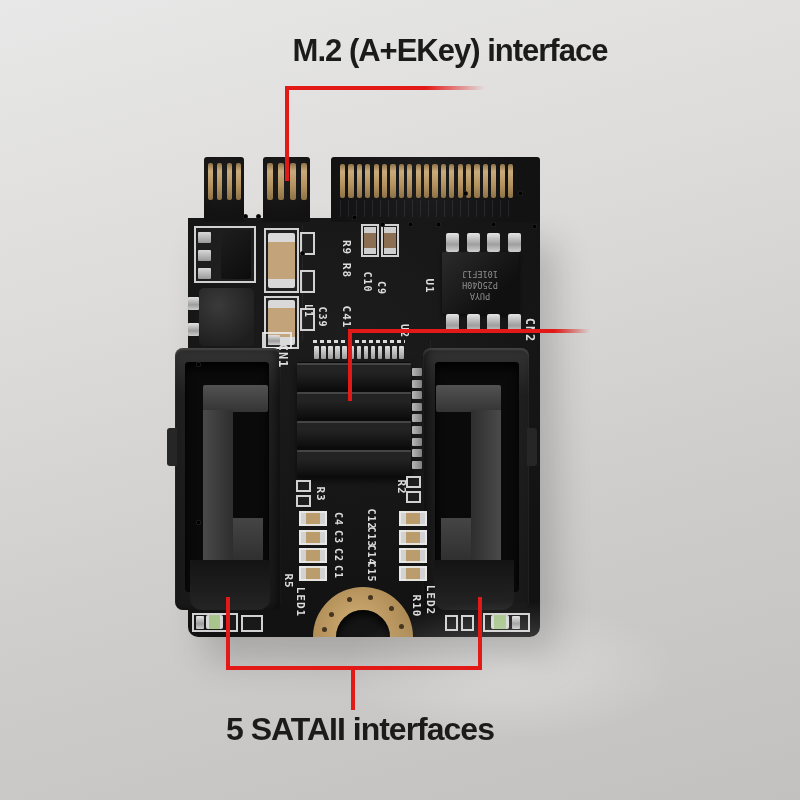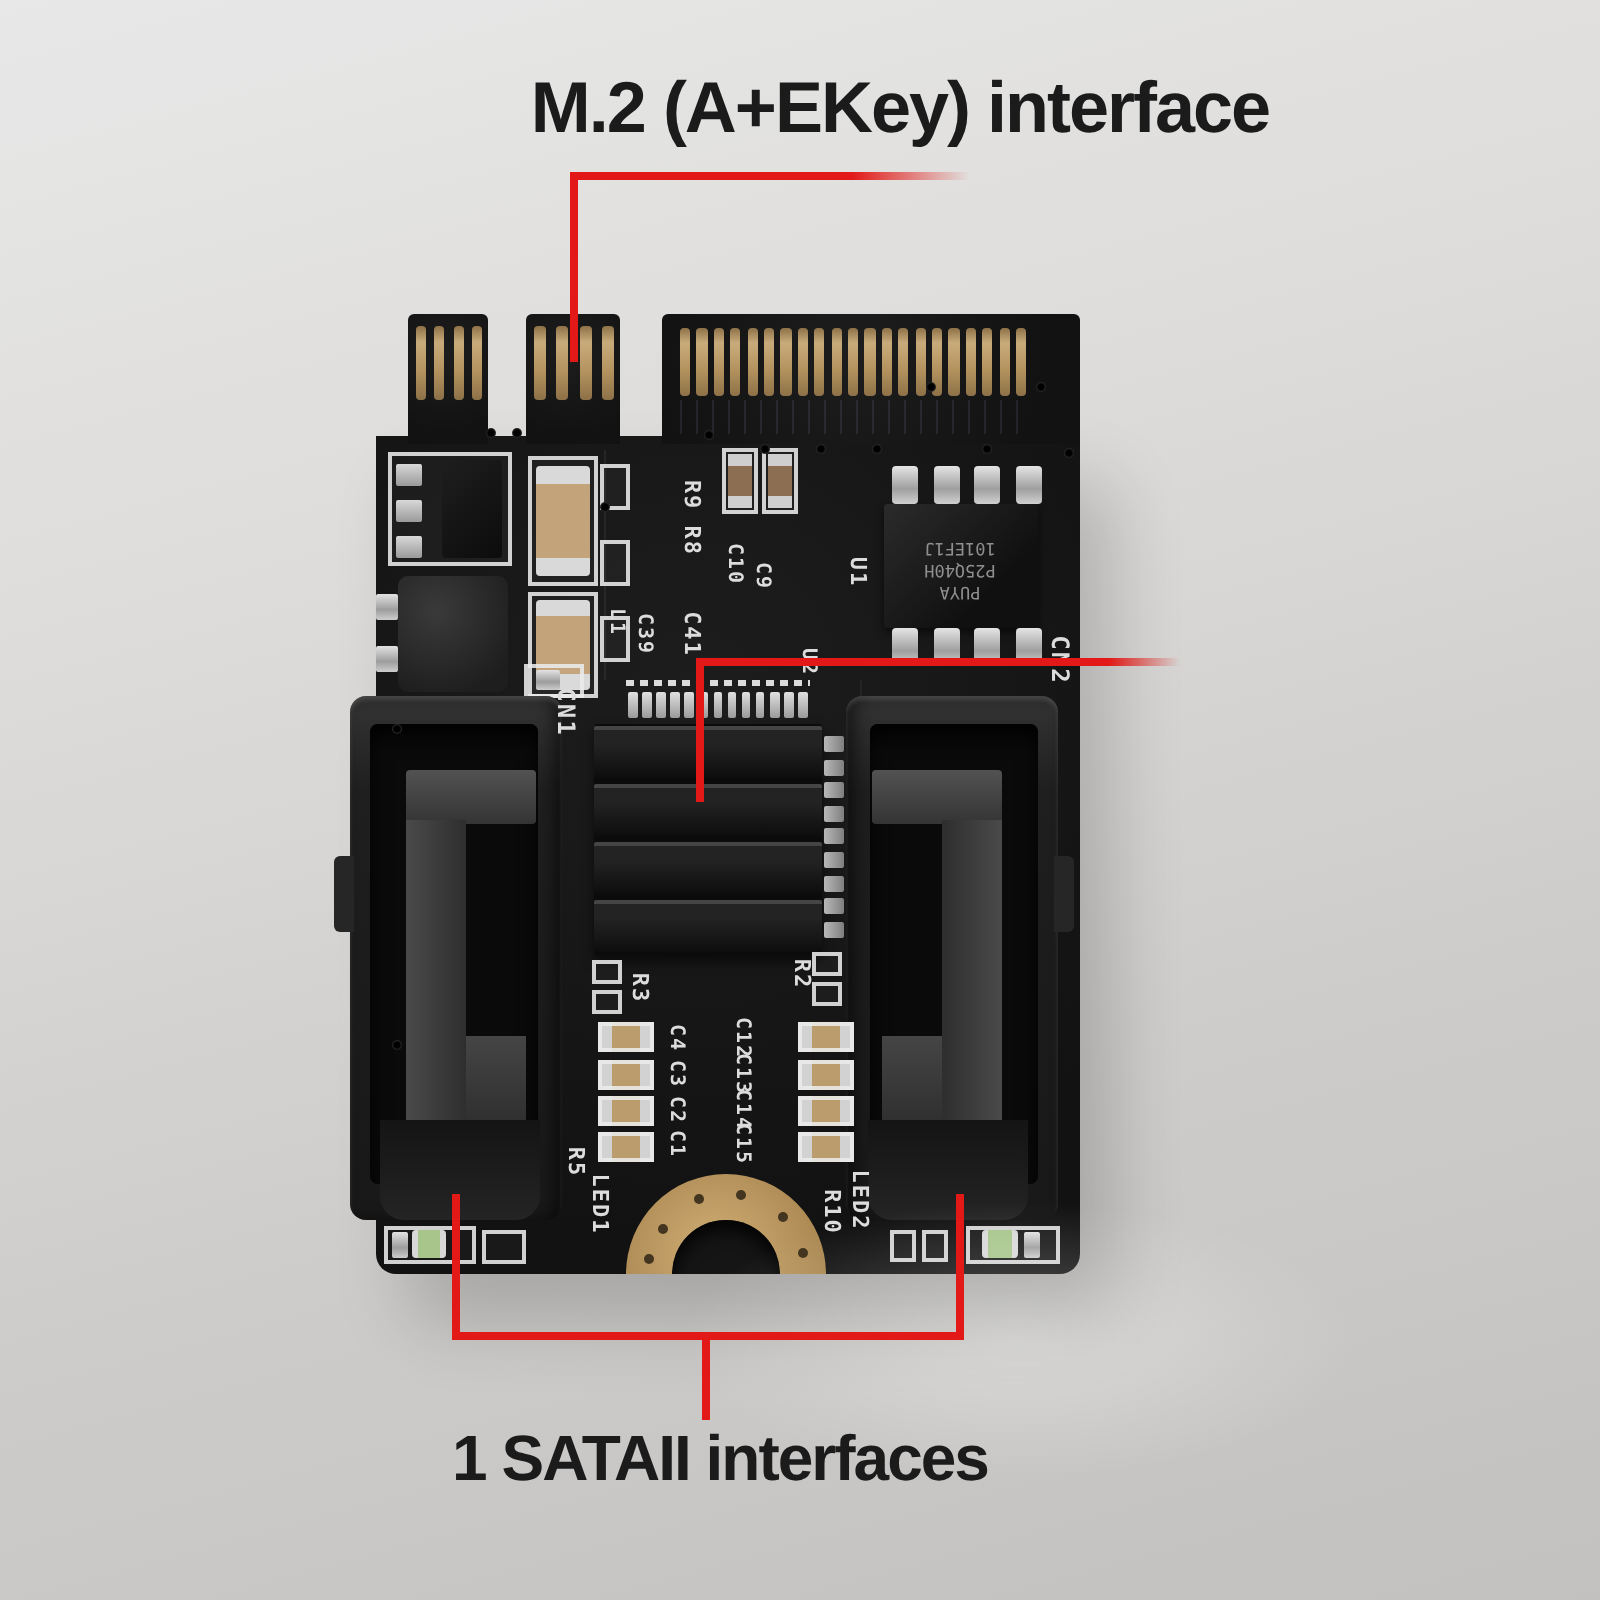--- a/index.html
+++ b/index.html
@@ -136,22 +136,22 @@
   <div class="redline" style="left:285px;top:86px;width:4px;height:95px;"></div>
 
   <div class="redline" style="left:350px;top:329px;width:240px;height:4px;background:linear-gradient(90deg,#e21916 0 85%,rgba(226,25,22,0) 100%);"></div>
   <div class="redline" style="left:348px;top:329px;width:4px;height:72px;"></div>
 
   <div class="redline" style="left:226px;top:597px;width:4px;height:73px;"></div>
   <div class="redline" style="left:478px;top:597px;width:4px;height:73px;"></div>
   <div class="redline" style="left:226px;top:666px;width:256px;height:4px;"></div>
   <div class="redline" style="left:351px;top:666px;width:4px;height:44px;"></div>
 
-  <div class="anno" style="left:450px;top:33px;transform:translateX(-50%);font-size:36px;">M.2 (A+EKey) interface</div>
-  <div class="anno" style="left:360px;top:711px;transform:translateX(-50%);font-size:32px;">1 SATAII interfaces</div>
+  <div class="anno" style="left:450px;top:33px;transform:translateX(-50%);font-size:31px;">M.2 (A+EKey) interface</div>
+  <div class="anno" style="left:360px;top:711px;transform:translateX(-50%);font-size:32px;">5 SATAII interfaces</div>
 <div style="position: absolute; left: 208px; top: 163px; width: 5px; height: 37px; background: linear-gradient(rgb(141, 113, 71), rgb(201, 171, 123) 22%, rgb(179, 146, 94) 62%, rgb(141, 113, 71)); border-radius: 2px;"></div>
     <div style="position: absolute; left: 217.3px; top: 163px; width: 5px; height: 37px; background: linear-gradient(rgb(141, 113, 71), rgb(201, 171, 123) 22%, rgb(179, 146, 94) 62%, rgb(141, 113, 71)); border-radius: 2px;"></div>
     <div style="position: absolute; left: 226.6px; top: 163px; width: 5px; height: 37px; background: linear-gradient(rgb(141, 113, 71), rgb(201, 171, 123) 22%, rgb(179, 146, 94) 62%, rgb(141, 113, 71)); border-radius: 2px;"></div>
     <div style="position: absolute; left: 235.9px; top: 163px; width: 5px; height: 37px; background: linear-gradient(rgb(141, 113, 71), rgb(201, 171, 123) 22%, rgb(179, 146, 94) 62%, rgb(141, 113, 71)); border-radius: 2px;"></div>
     <div style="position: absolute; left: 267px; top: 163px; width: 6px; height: 37px; background: linear-gradient(rgb(141, 113, 71), rgb(201, 171, 123) 22%, rgb(179, 146, 94) 62%, rgb(141, 113, 71)); border-radius: 2px;"></div>
     <div style="position: absolute; left: 278.3px; top: 163px; width: 6px; height: 37px; background: linear-gradient(rgb(141, 113, 71), rgb(201, 171, 123) 22%, rgb(179, 146, 94) 62%, rgb(141, 113, 71)); border-radius: 2px;"></div>
     <div style="position: absolute; left: 289.6px; top: 163px; width: 6px; height: 37px; background: linear-gradient(rgb(141, 113, 71), rgb(201, 171, 123) 22%, rgb(179, 146, 94) 62%, rgb(141, 113, 71)); border-radius: 2px;"></div>
     <div style="position: absolute; left: 300.9px; top: 163px; width: 6px; height: 37px; background: linear-gradient(rgb(141, 113, 71), rgb(201, 171, 123) 22%, rgb(179, 146, 94) 62%, rgb(141, 113, 71)); border-radius: 2px;"></div>
     <div style="position: absolute; left: 340px; top: 164px; width: 5.2px; height: 34px; background: linear-gradient(rgb(141, 113, 71), rgb(201, 171, 123) 22%, rgb(179, 146, 94) 62%, rgb(141, 113, 71)); border-radius: 2px;"></div>
     <div style="position: absolute; left: 348.4px; top: 164px; width: 5.2px; height: 34px; background: linear-gradient(rgb(141, 113, 71), rgb(201, 171, 123) 22%, rgb(179, 146, 94) 62%, rgb(141, 113, 71)); border-radius: 2px;"></div>

